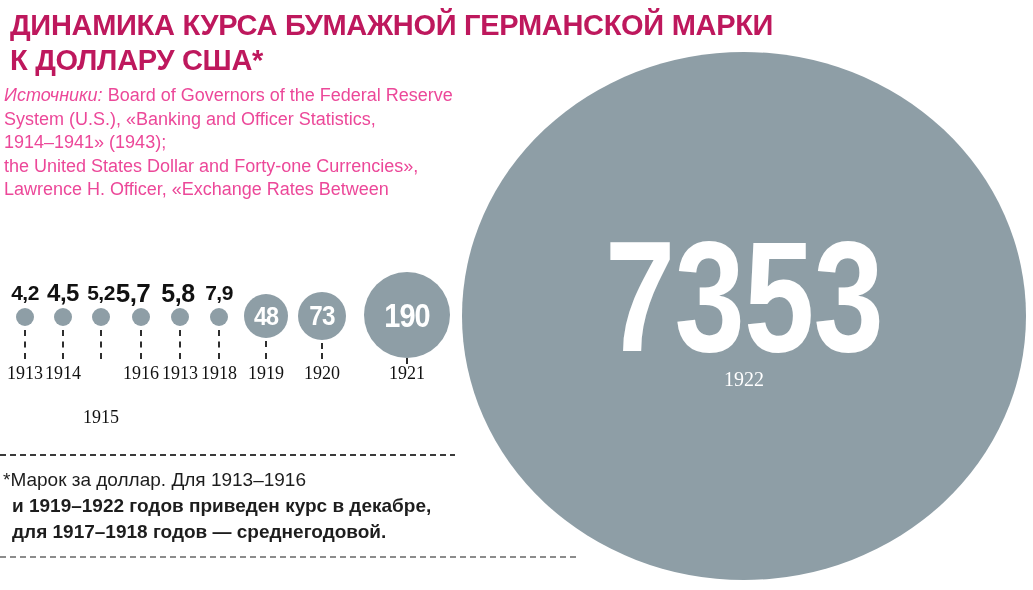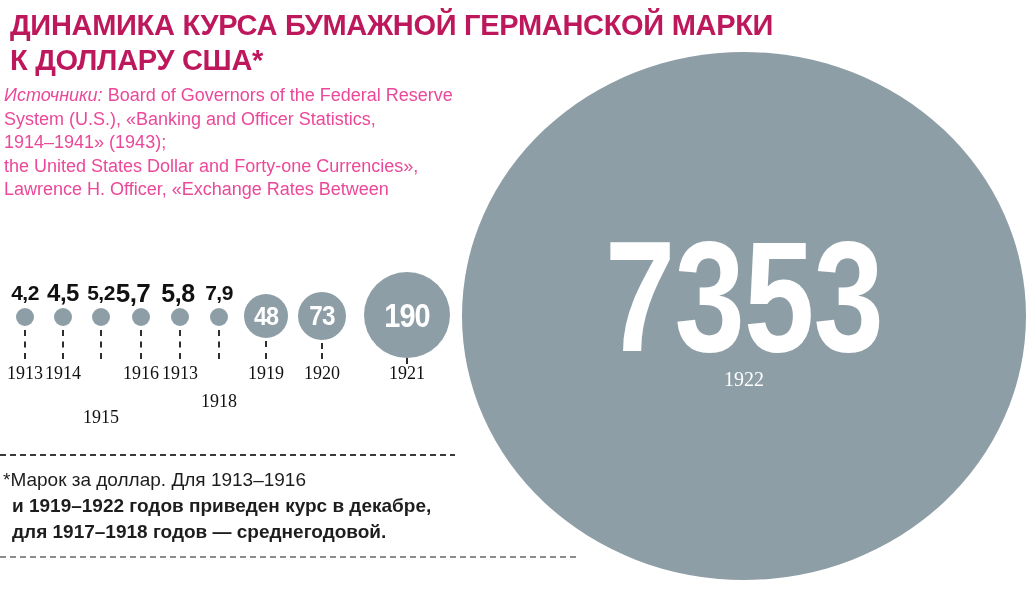--- a/index.html
+++ b/index.html
@@ -62,21 +62,21 @@
       <div class="num-above" style="left: 93px; top: 280px; width: 80px; font-size: 26px;">5,7</div>
       <div class="conn-dashed" style="left: 140px; top: 330px; height: 29px;"></div>
       <div class="year-below" style="left: 111px; top: 363px; width: 60px;">1916</div>
       <div class="bubble" style="left: 171px; top: 308px; width: 18px; height: 18px; background: rgb(142, 158, 166);"></div>
       <div class="num-above" style="left: 138px; top: 280px; width: 80px; font-size: 25px;">5,8</div>
       <div class="conn-dashed" style="left: 179px; top: 330px; height: 29px;"></div>
       <div class="year-below" style="left: 150px; top: 363px; width: 60px;">1913</div>
       <div class="bubble" style="left: 210px; top: 308px; width: 18px; height: 18px; background: rgb(142, 158, 166);"></div>
       <div class="num-above" style="left: 179px; top: 280px; width: 80px; font-size: 21px;">7,9</div>
       <div class="conn-dashed" style="left: 218px; top: 330px; height: 29px;"></div>
-      <div class="year-below" style="left: 189px; top: 363px; width: 60px; margin-top: 28px;">1918</div>
+      <div class="year-below" style="left: 189px; top: 363px; width: 60px;">1918</div>
       <div class="bubble" style="left: 244px; top: 294px; width: 44px; height: 44px; background: rgb(142, 158, 166);"></div>
       <div class="num-inside" style="left: 244px; top: 294px; width: 44px; height: 44px; font-size: 26px; transform: scaleX(0.9);">48</div>
       <div class="conn-dashed" style="left: 265px; top: 341px; height: 18px;"></div>
       <div class="year-below" style="left: 236px; top: 363px; width: 60px;">1919</div>
       <div class="bubble" style="left: 298px; top: 292px; width: 48px; height: 48px; background: rgb(142, 158, 166);"></div>
       <div class="num-inside" style="left: 298px; top: 292px; width: 48px; height: 48px; font-size: 27px; transform: scaleX(0.9);">73</div>
       <div class="conn-dashed" style="left: 321px; top: 343px; height: 16px;"></div>
       <div class="year-below" style="left: 292px; top: 363px; width: 60px;">1920</div>
       <div class="bubble" style="left: 364px; top: 272px; width: 86px; height: 86px; background: rgb(142, 158, 166);"></div>
       <div class="num-inside" style="left: 364px; top: 272px; width: 86px; height: 86px; font-size: 34px; transform: scaleX(0.85);">190</div>

